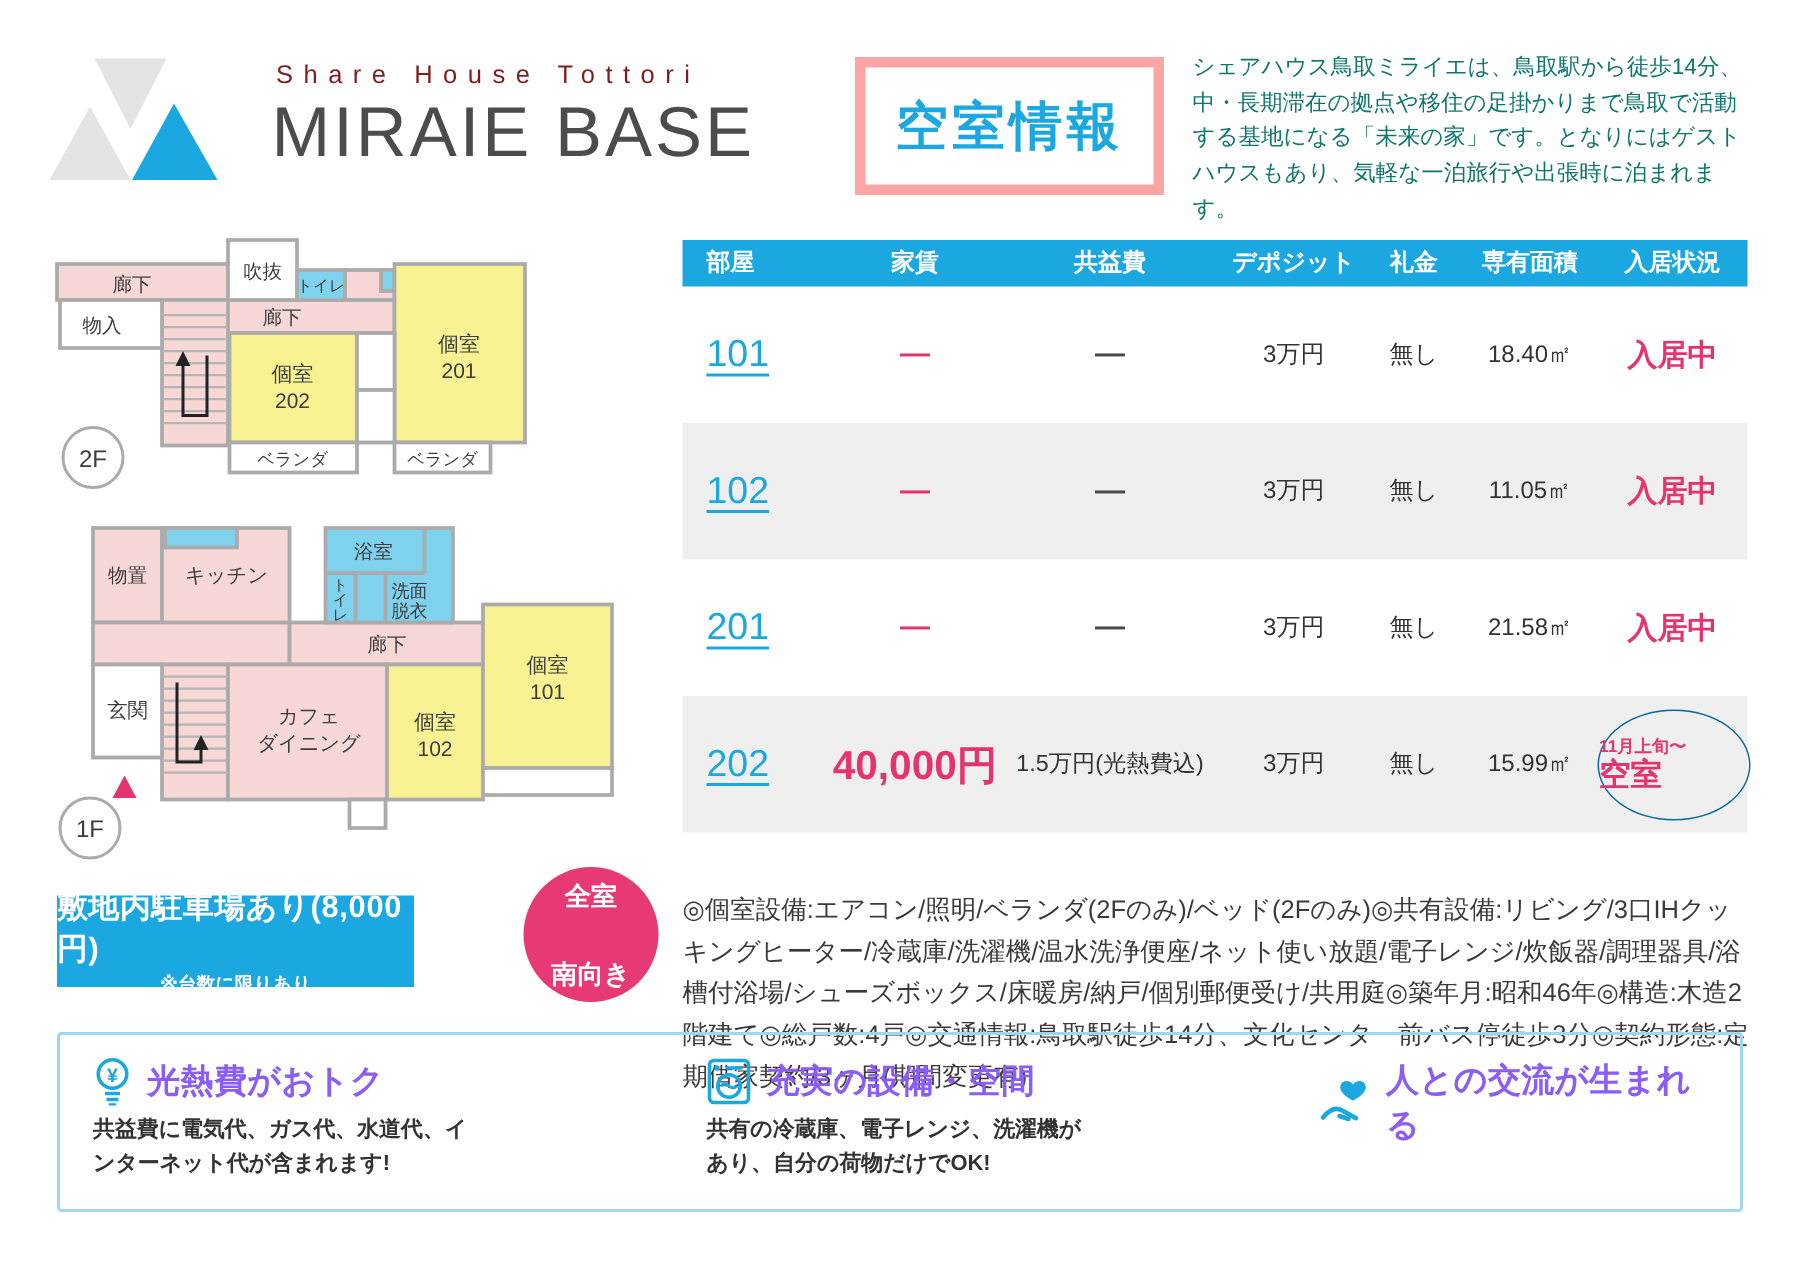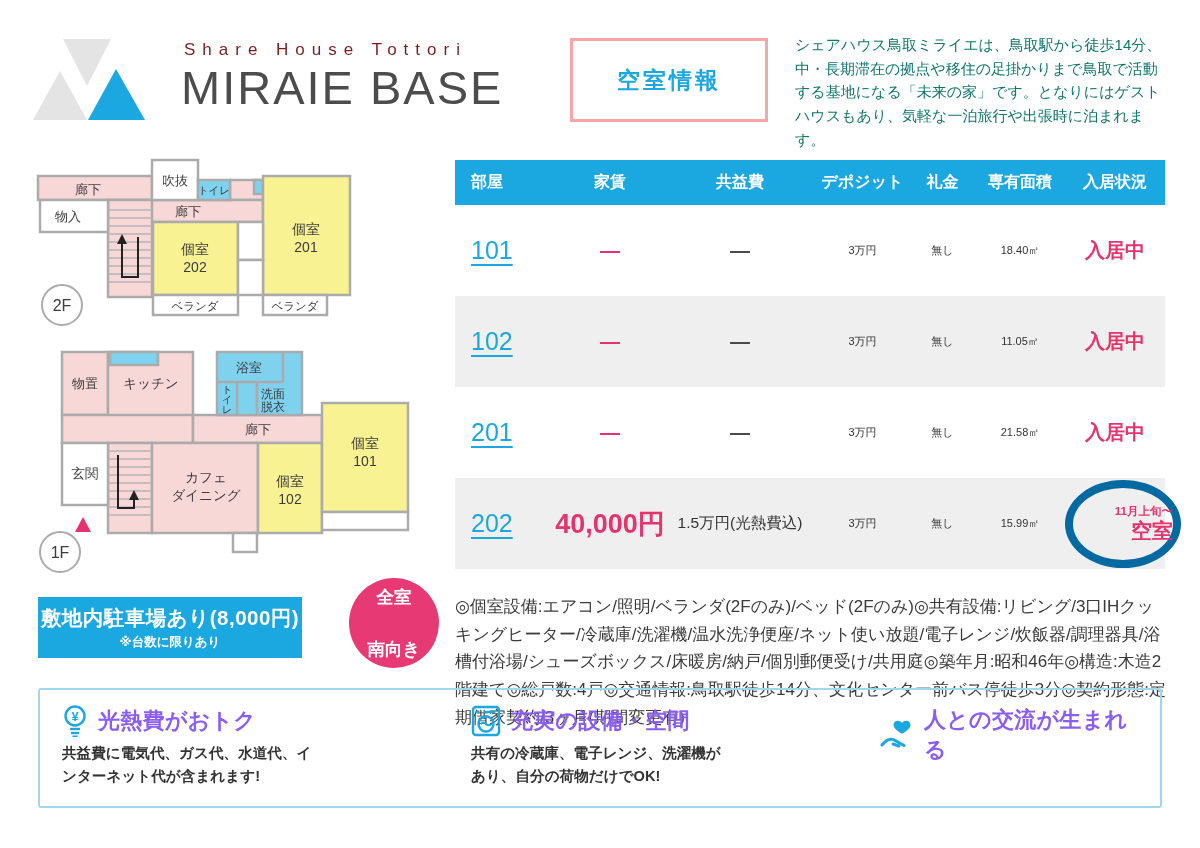--- a/index.html
+++ b/index.html
@@ -3,60 +3,60 @@
 <meta charset="utf-8">
 <style>
   html,body{margin:0;padding:0;background:#fff;}
   body{font-family:"Liberation Sans","DejaVu Sans",sans-serif;color:#333;}
   .page{position:relative;width:1200px;height:848px;background:#fff;overflow:hidden;}
 
   
   .logo-mark{position:absolute;left:33px;top:38px;}
   .logo-sub{position:absolute;left:184px;top:40px;font-size:17px;letter-spacing:7px;color:#7f1d1d;font-weight:500;}
   .logo-title{position:absolute;left:181px;top:60px;font-size:47px;color:#4c4c4c;letter-spacing:2px;font-weight:400;}
-  .vacancy-box{position:absolute;left:570px;top:38px;width:192px;height:78px;border:3px solid #fca5a5;
-    display:flex;align-items:center;justify-content:center;font-size:23px;font-weight:bold;color:#1ba7e0;letter-spacing:3px;}
+  .vacancy-box{position:absolute;left:570px;top:38px;width:192px;height:78px;border:7px solid #fca5a5;
+    display:flex;align-items:center;justify-content:center;font-size:35px;font-weight:bold;color:#1ba7e0;letter-spacing:3px;}
   .header-desc{position:absolute;left:795px;top:33px;width:375px;font-size:15px;line-height:1.58;font-weight:500;color:#0f766e;}
 
   
   .plan{position:absolute;}
   .plan text{fill:#3c3c3c;}
   .room{stroke:#ababab;stroke-width:2.5;}
   .r-pink{fill:#f8d7d7;}
   .r-yellow{fill:#f8f293;}
   .r-blue{fill:#7ed2ee;}
   .r-white{fill:#ffffff;}
   .tread{stroke:#b5b5b5;stroke-width:1.5;}
   .stair-arrow{stroke:#222;stroke-width:2;fill:none;}
 
   
   .vtable{position:absolute;left:455px;top:160px;width:710px;}
   .vrow{display:grid;grid-template-columns:100px 110px 150px 95px 65px 90px 100px;align-items:center;}
   .vrow .cell{text-align:center;}
   .vrow .cell:first-child{text-align:left;padding-left:16px;}
-  .vhead{height:45px;background:#1ba7e0;}
+  .vhead{height:31px;background:#1ba7e0;}
   .vhead .cell{color:#fff;font-weight:bold;font-size:16px;}
   .vbody{height:91px;}
   .vbody.alt{background:#f0efef;}
   .room-link{font-size:25px;color:#1ba7e0;text-decoration:underline;text-underline-offset:5px;text-decoration-thickness:2px;cursor:pointer;}
   .dash-pink{color:#e5336e;font-weight:bold;font-size:20px;}
   .dash-dark{color:#4a4a4a;font-weight:bold;font-size:20px;}
-  .val{font-size:11px;color:#333;font-weight:500;}
+  .val{font-size:16px;color:#333;font-weight:500;}
   .status-occupied{color:#e5336e;font-weight:bold;font-size:20px;}
   .big-rent{color:#e5336e;font-weight:bold;font-size:27px;}
   .common-note{font-size:15.5px;color:#333;font-weight:500;}
-  .vacant-badge{width:100px;height:72px;border:8px solid #0369a1;border-radius:50%;margin:0 auto;
-    display:flex;flex-direction:column;align-items:flex-end;justify-content:center;color:#e5336e;background:transparent;}
+  .vacant-badge{width:100px;height:72px;border:1px solid #0369a1;border-radius:50%;margin:0 auto;
+    display:flex;flex-direction:column;align-items:flex-start;justify-content:center;color:#e5336e;background:transparent;}
   .vacant-badge .l1{font-size:11.5px;font-weight:bold;}
   .vacant-badge .l2{font-size:21px;font-weight:bold;line-height:1.1;}
 
   .notes{position:absolute;left:455px;top:593px;width:714px;font-size:17px;line-height:1.63;color:#3a3a3a;font-weight:500;}
 
   
-  .parking{position:absolute;left:38px;top:597px;width:264px;height:61px;background:#1ba7e0;color:#fff;
+  .parking{position:absolute;left:38px;top:597px;width:238px;height:61px;background:#1ba7e0;color:#fff;
     display:flex;flex-direction:column;align-items:center;justify-content:center;}
   .parking .t{font-size:20.5px;font-weight:bold;letter-spacing:0.5px;}
   .parking .n{font-size:12.5px;font-weight:bold;margin-top:2px;}
   .south-badge{position:absolute;left:349px;top:578px;width:90px;height:90px;border-radius:50%;background:#e73a74;
     color:#fff;display:flex;flex-direction:column;align-items:center;justify-content:center;font-weight:bold;font-size:17.5px;line-height:1.3;gap:29px;}
 
   
   .features{position:absolute;left:38px;top:688px;width:1124px;height:120px;border:2px solid #9fd7f0;border-radius:3px;
     box-sizing:border-box;display:flex;justify-content:space-between;padding:15px 22px;}
   .feature{width:258px;}

